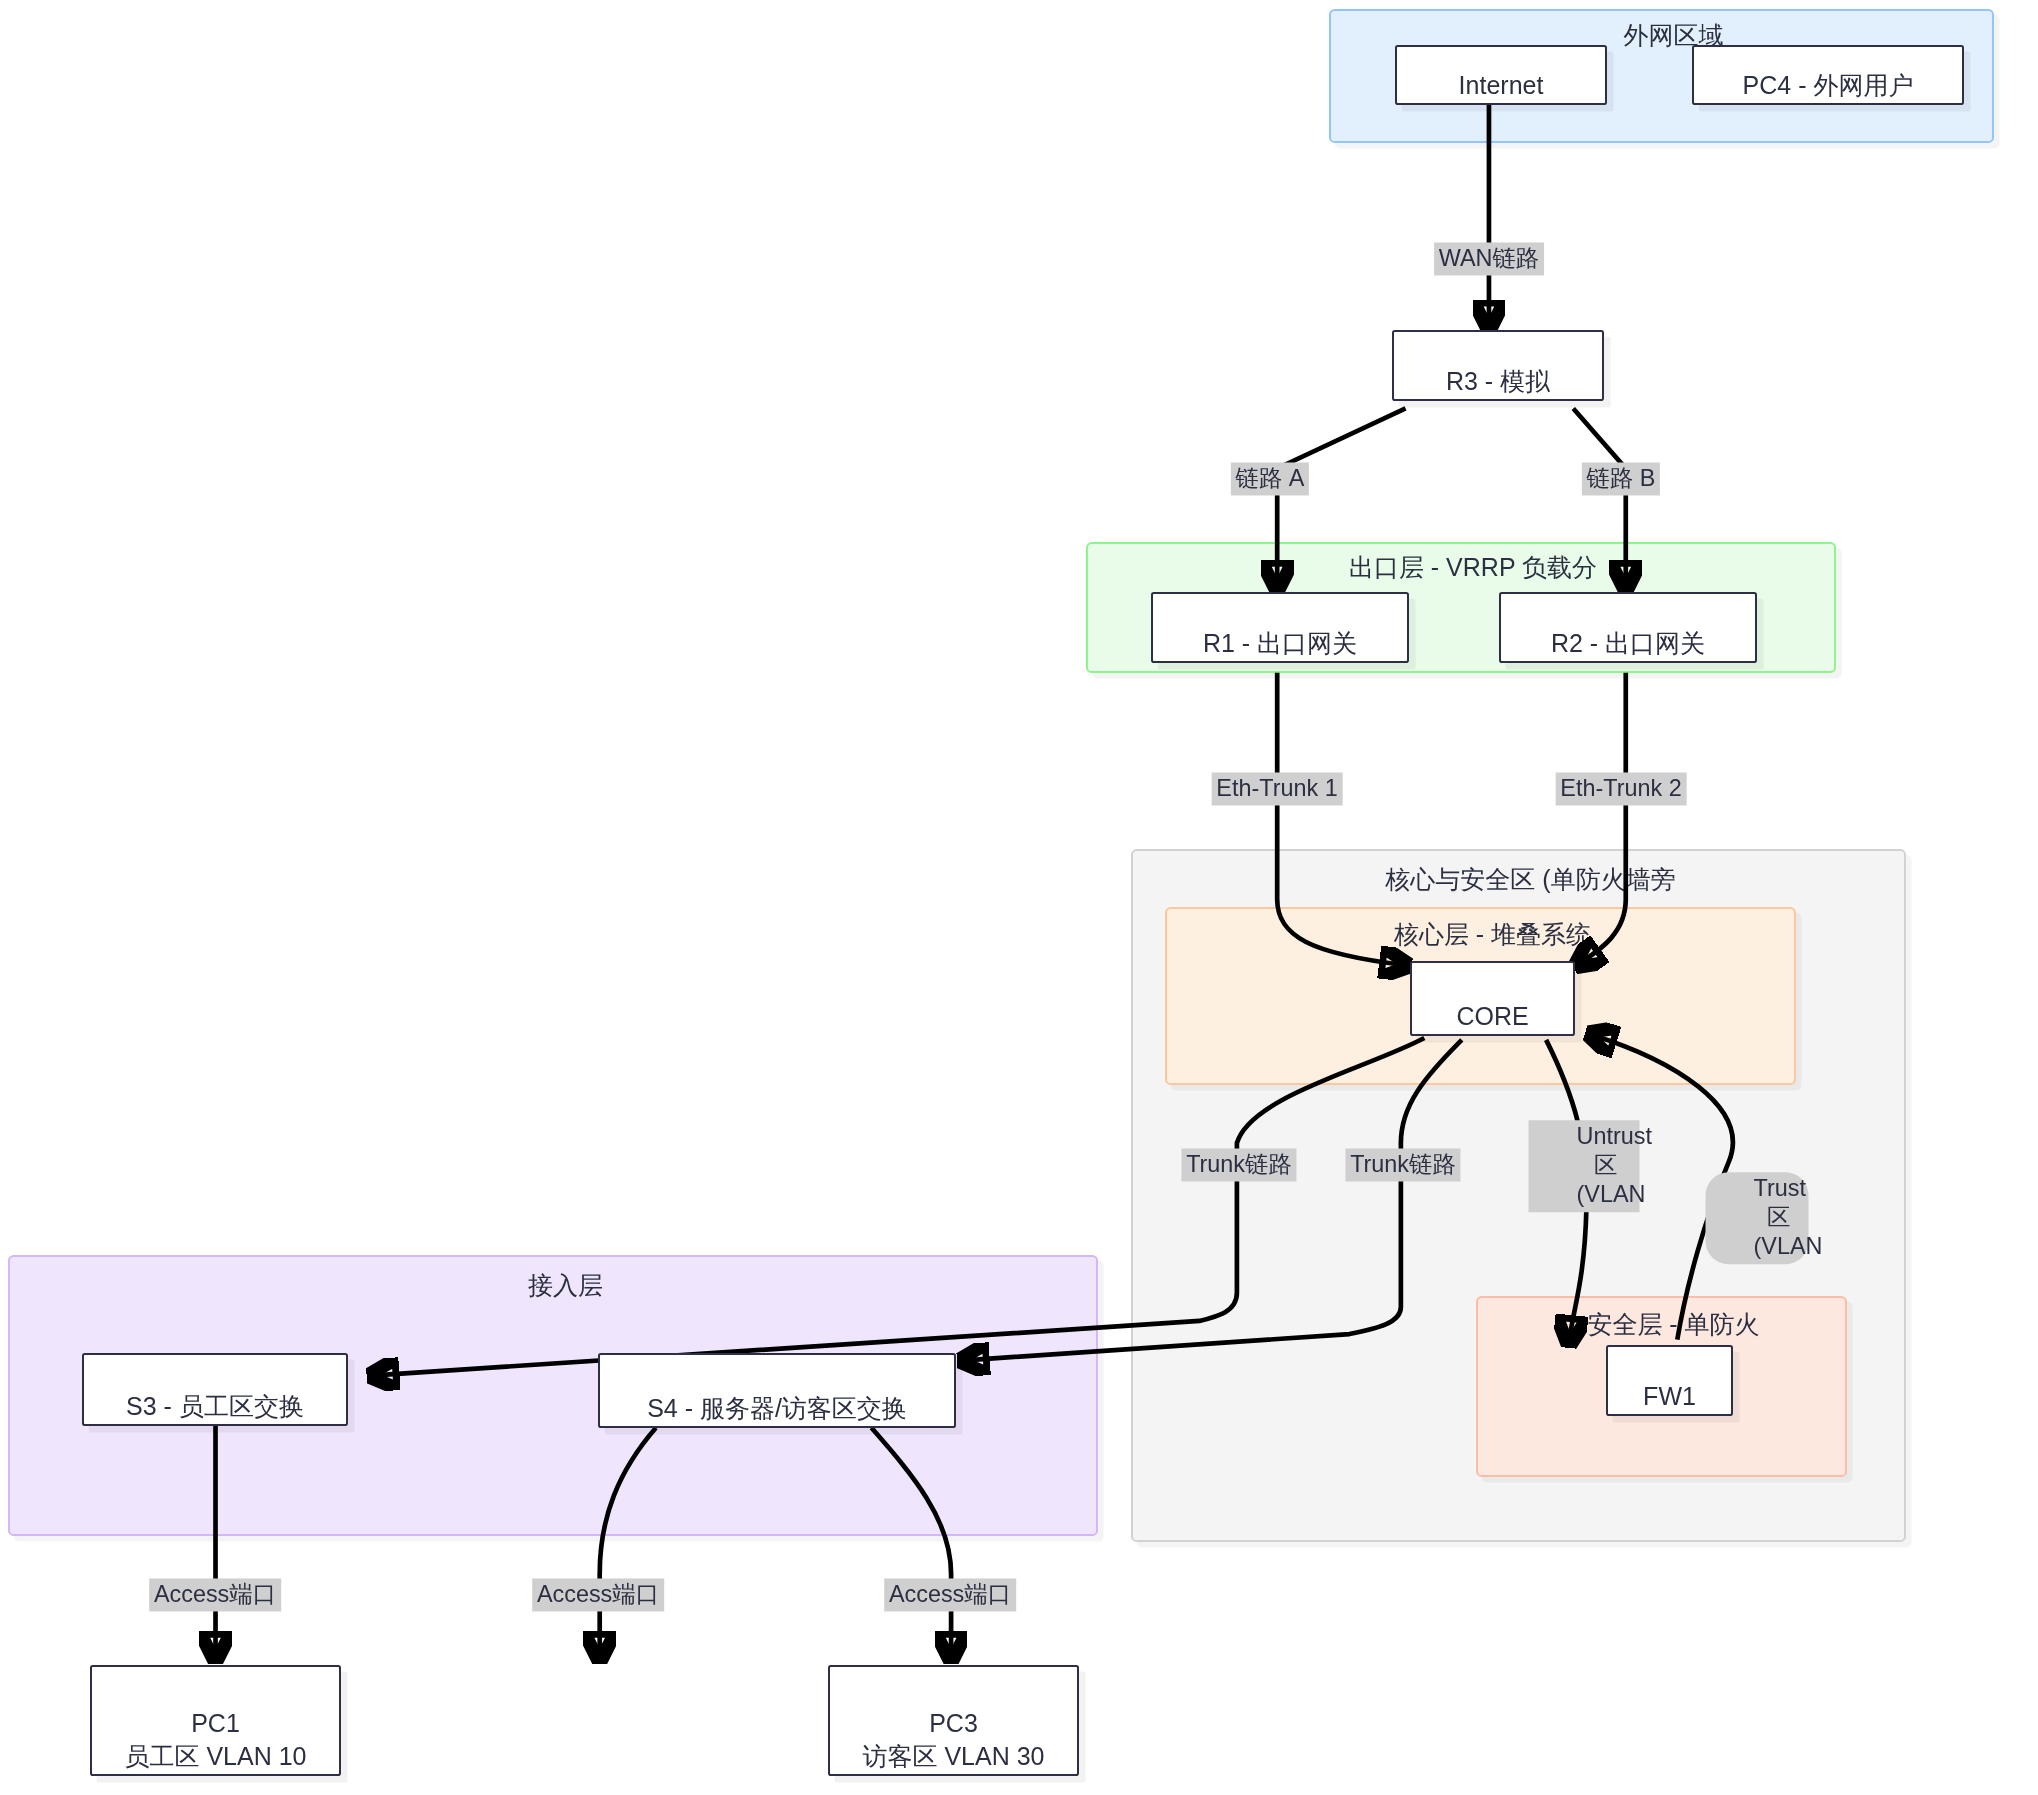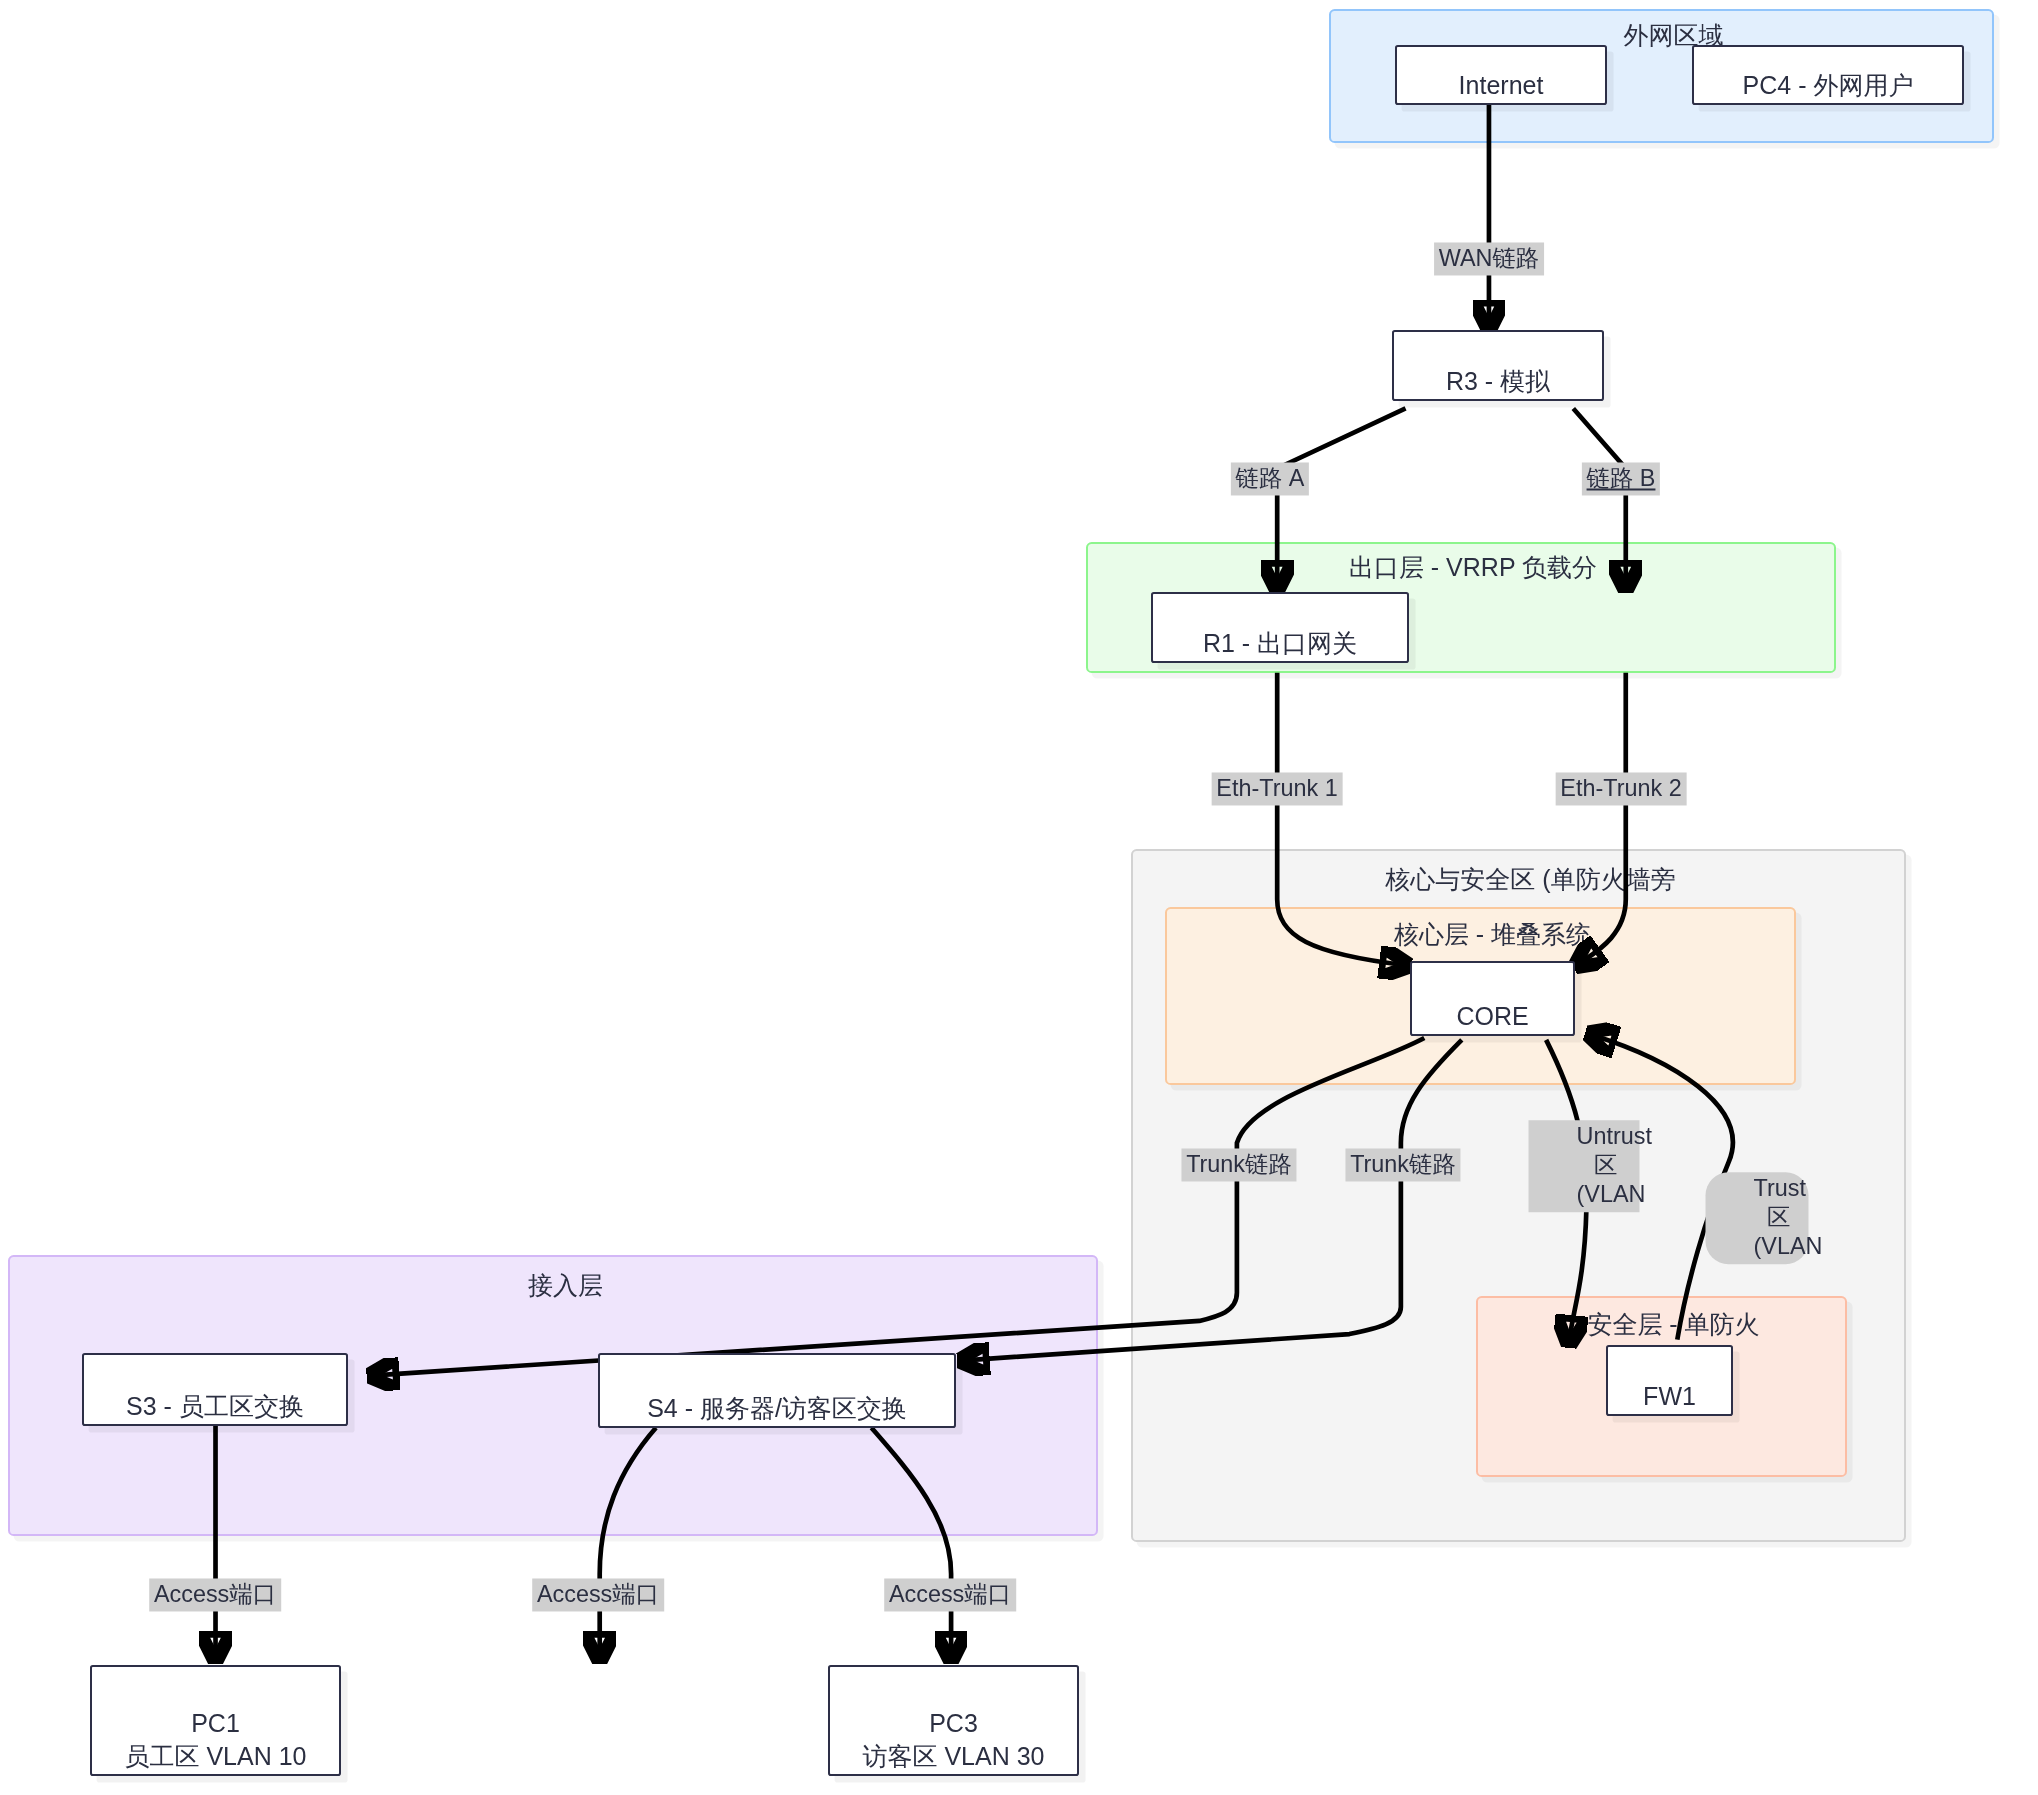--- a/index.html
+++ b/index.html
@@ -161,20 +161,23 @@
   </div>
 
   <div class="node" style="left:1392px; top:330px; width:212px; height:71px;">
     <span>R3 - 模拟</span>
   </div>
 
   <div class="node" style="left:1151px; top:592px; width:258px; height:71px;">
     <span>R1 - 出口网关</span>
   </div>
 
+  <div class="node" style="left:1499px; top:592px; width:258px; height:71px;">
+    <span>R2 - 出口网关</span>
+  </div>
 
   <div class="node" style="left:1410px; top:961px; width:165px; height:75px;">
     <span>CORE</span>
   </div>
 
   <div class="node" style="left:1606px; top:1345px; width:127px; height:71px;">
     <span>FW1</span>
   </div>
 
   <div class="node" style="left:82px; top:1353px; width:266px; height:73px;">
@@ -197,21 +200,21 @@
   </div>
 
   <div class="elabel" style="left:1489px; top:259px;">
     <span>WAN链路</span>
   </div>
 
   <div class="elabel" style="left:1270px; top:479px;">
     <span>链路 A</span>
   </div>
 
-  <div class="elabel" style="left:1621px; top:479px;text-decoration:underline;">
+  <div class="elabel" style="left:1621px; top:479px;">
     <span>链路 B</span>
   </div>
 
   <div class="elabel" style="left:1277px; top:789px;">
     <span>Eth-Trunk 1</span>
   </div>
 
   <div class="elabel" style="left:1621px; top:789px;">
     <span>Eth-Trunk 2</span>
   </div>

